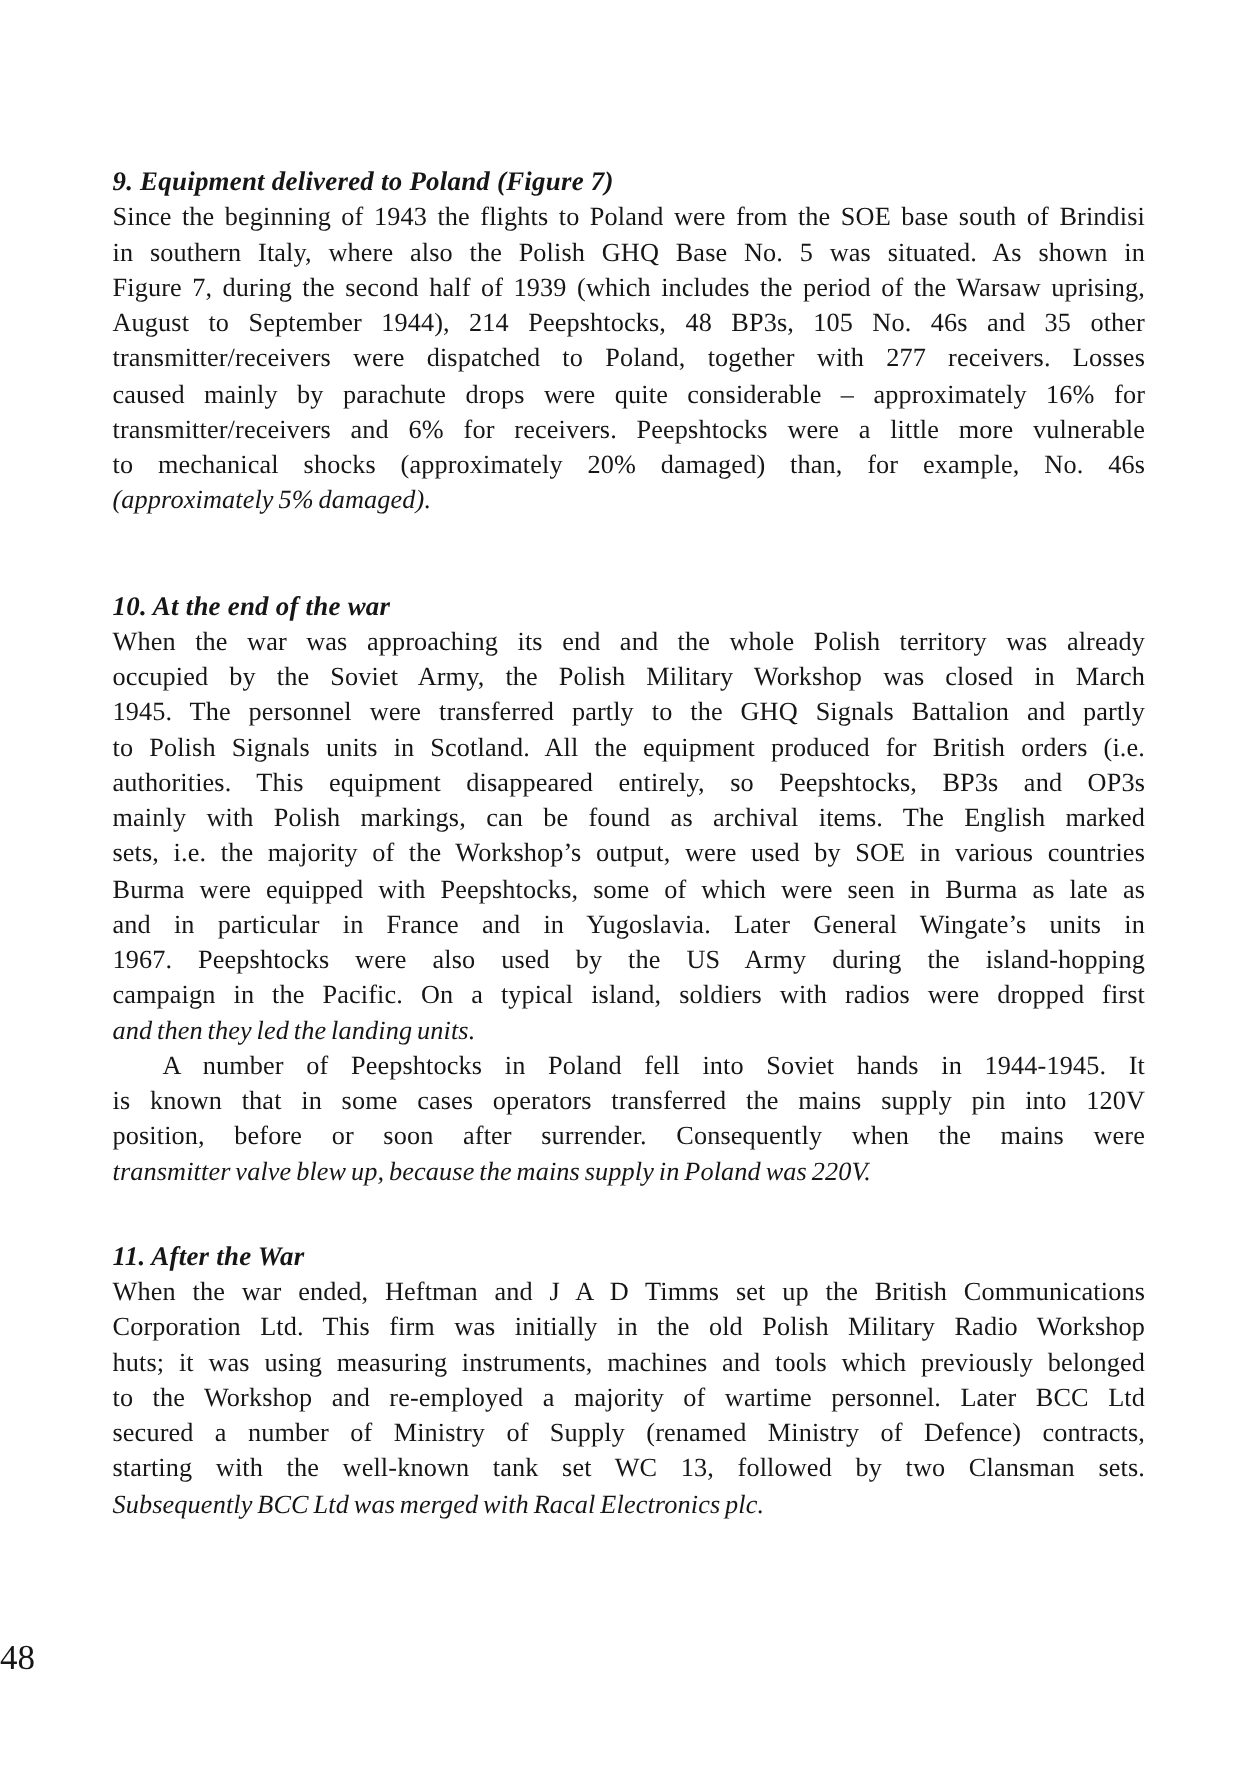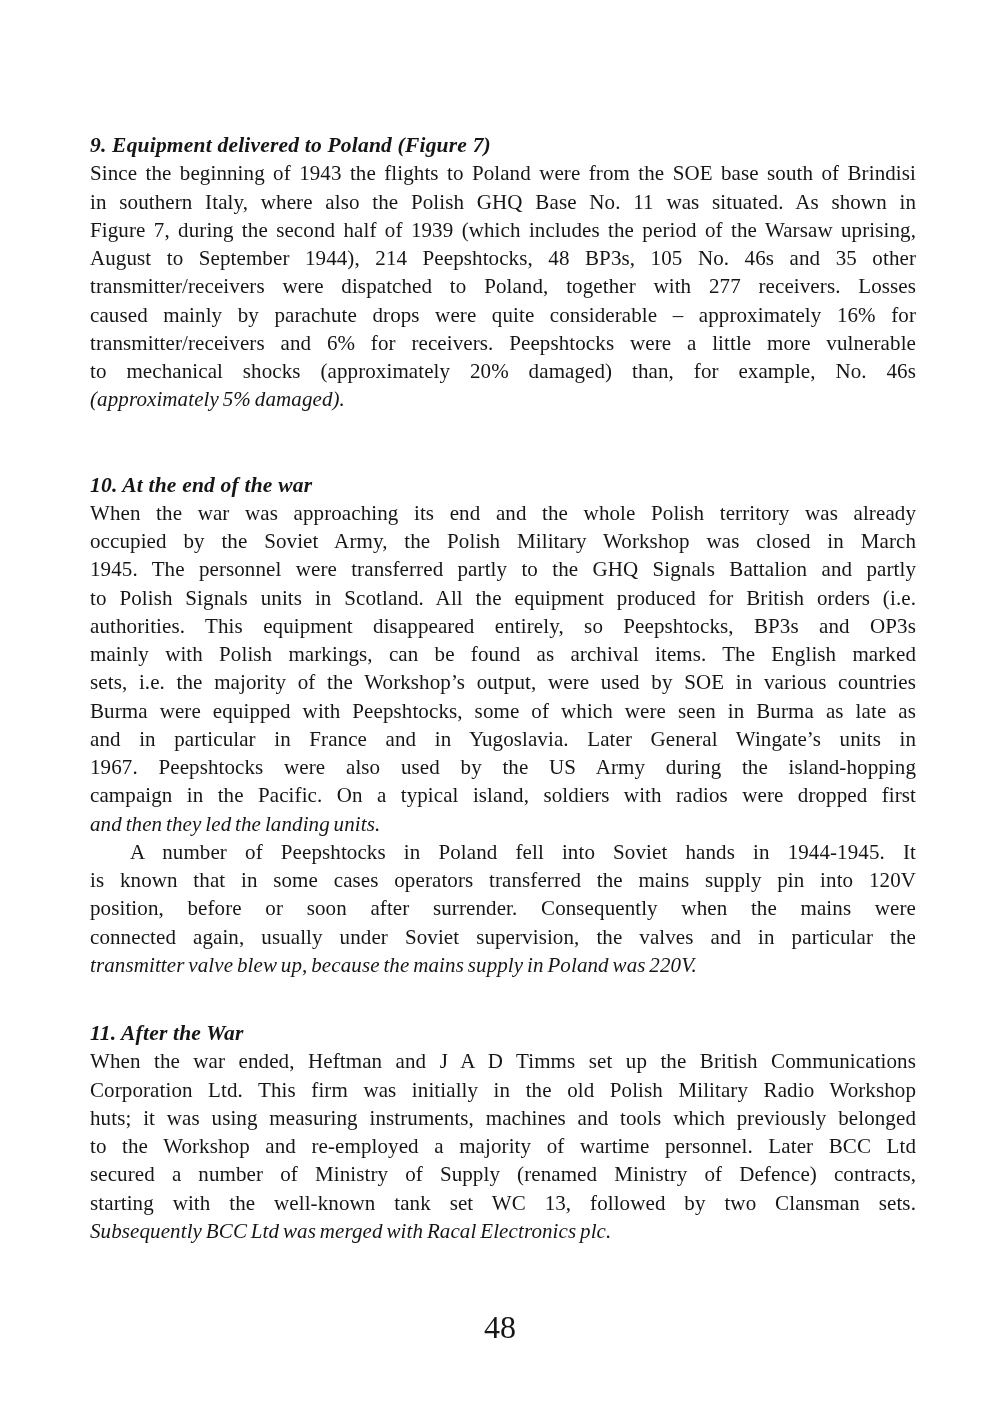--- a/index.html
+++ b/index.html
@@ -47,35 +47,34 @@
     font-style: italic;
   }
   .line.indent {
     text-indent: 40px;
   }
   .page-number {
     position: absolute;
     top: 1312px;
     left: 0;
     width: 100%;
-    text-align: center;
-    font-size: 32px;
+    font-size: 28px;
     line-height: 30px;
   }
 </style>
 </head>
 <body>
 
 <main>
   <div class="content">
       <section class="doc-section sec-1">
         <h2 class="heading">9. Equipment delivered to Poland (Figure 7)</h2>
         <div class="paragraph">
           <div class="line">Since the beginning of 1943 the flights to Poland were from the SOE base south of Brindisi</div>
-          <div class="line">in southern Italy, where also the Polish GHQ Base No. 11 was situated. As shown in</div>
+          <div class="line">in southern Italy, where also the Polish GHQ Base No. 5 was situated. As shown in</div>
           <div class="line">Figure 7, during the second half of 1939 (which includes the period of the Warsaw uprising,</div>
           <div class="line">August to September 1944), 214 Peepshtocks, 48 BP3s, 105 No. 46s and 35 other</div>
           <div class="line">transmitter/receivers were dispatched to Poland, together with 277 receivers. Losses</div>
           <div class="line">caused mainly by parachute drops were quite considerable – approximately 16% for</div>
           <div class="line">transmitter/receivers and 6% for receivers. Peepshtocks were a little more vulnerable</div>
           <div class="line">to mechanical shocks (approximately 20% damaged) than, for example, No. 46s</div>
           <div class="line last">(approximately 5% damaged).</div>
         </div>
       </section>
       <section class="doc-section sec-2">
@@ -91,21 +90,20 @@
           <div class="line">Burma were equipped with Peepshtocks, some of which were seen in Burma as late as</div>
           <div class="line">and in particular in France and in Yugoslavia. Later General Wingate’s units in</div>
           <div class="line">1967. Peepshtocks were also used by the US Army during the island-hopping</div>
           <div class="line">campaign in the Pacific. On a typical island, soldiers with radios were dropped first</div>
           <div class="line last">and then they led the landing units.</div>
         </div>
         <div class="paragraph">
           <div class="line indent">A number of Peepshtocks in Poland fell into Soviet hands in 1944-1945. It</div>
           <div class="line">is known that in some cases operators transferred the mains supply pin into 120V</div>
           <div class="line">position, before or soon after surrender. Consequently when the mains were</div>
-          <div class="line">connected again, usually under Soviet supervision, the valves and in particular the</div>
           <div class="line last">transmitter valve blew up, because the mains supply in Poland was 220V.</div>
         </div>
       </section>
       <section class="doc-section sec-3">
         <h2 class="heading">11. After the War</h2>
         <div class="paragraph">
           <div class="line">When the war ended, Heftman and J A D Timms set up the British Communications</div>
           <div class="line">Corporation Ltd. This firm was initially in the old Polish Military Radio Workshop</div>
           <div class="line">huts; it was using measuring instruments, machines and tools which previously belonged</div>
           <div class="line">to the Workshop and re-employed a majority of wartime personnel. Later BCC Ltd</div>

